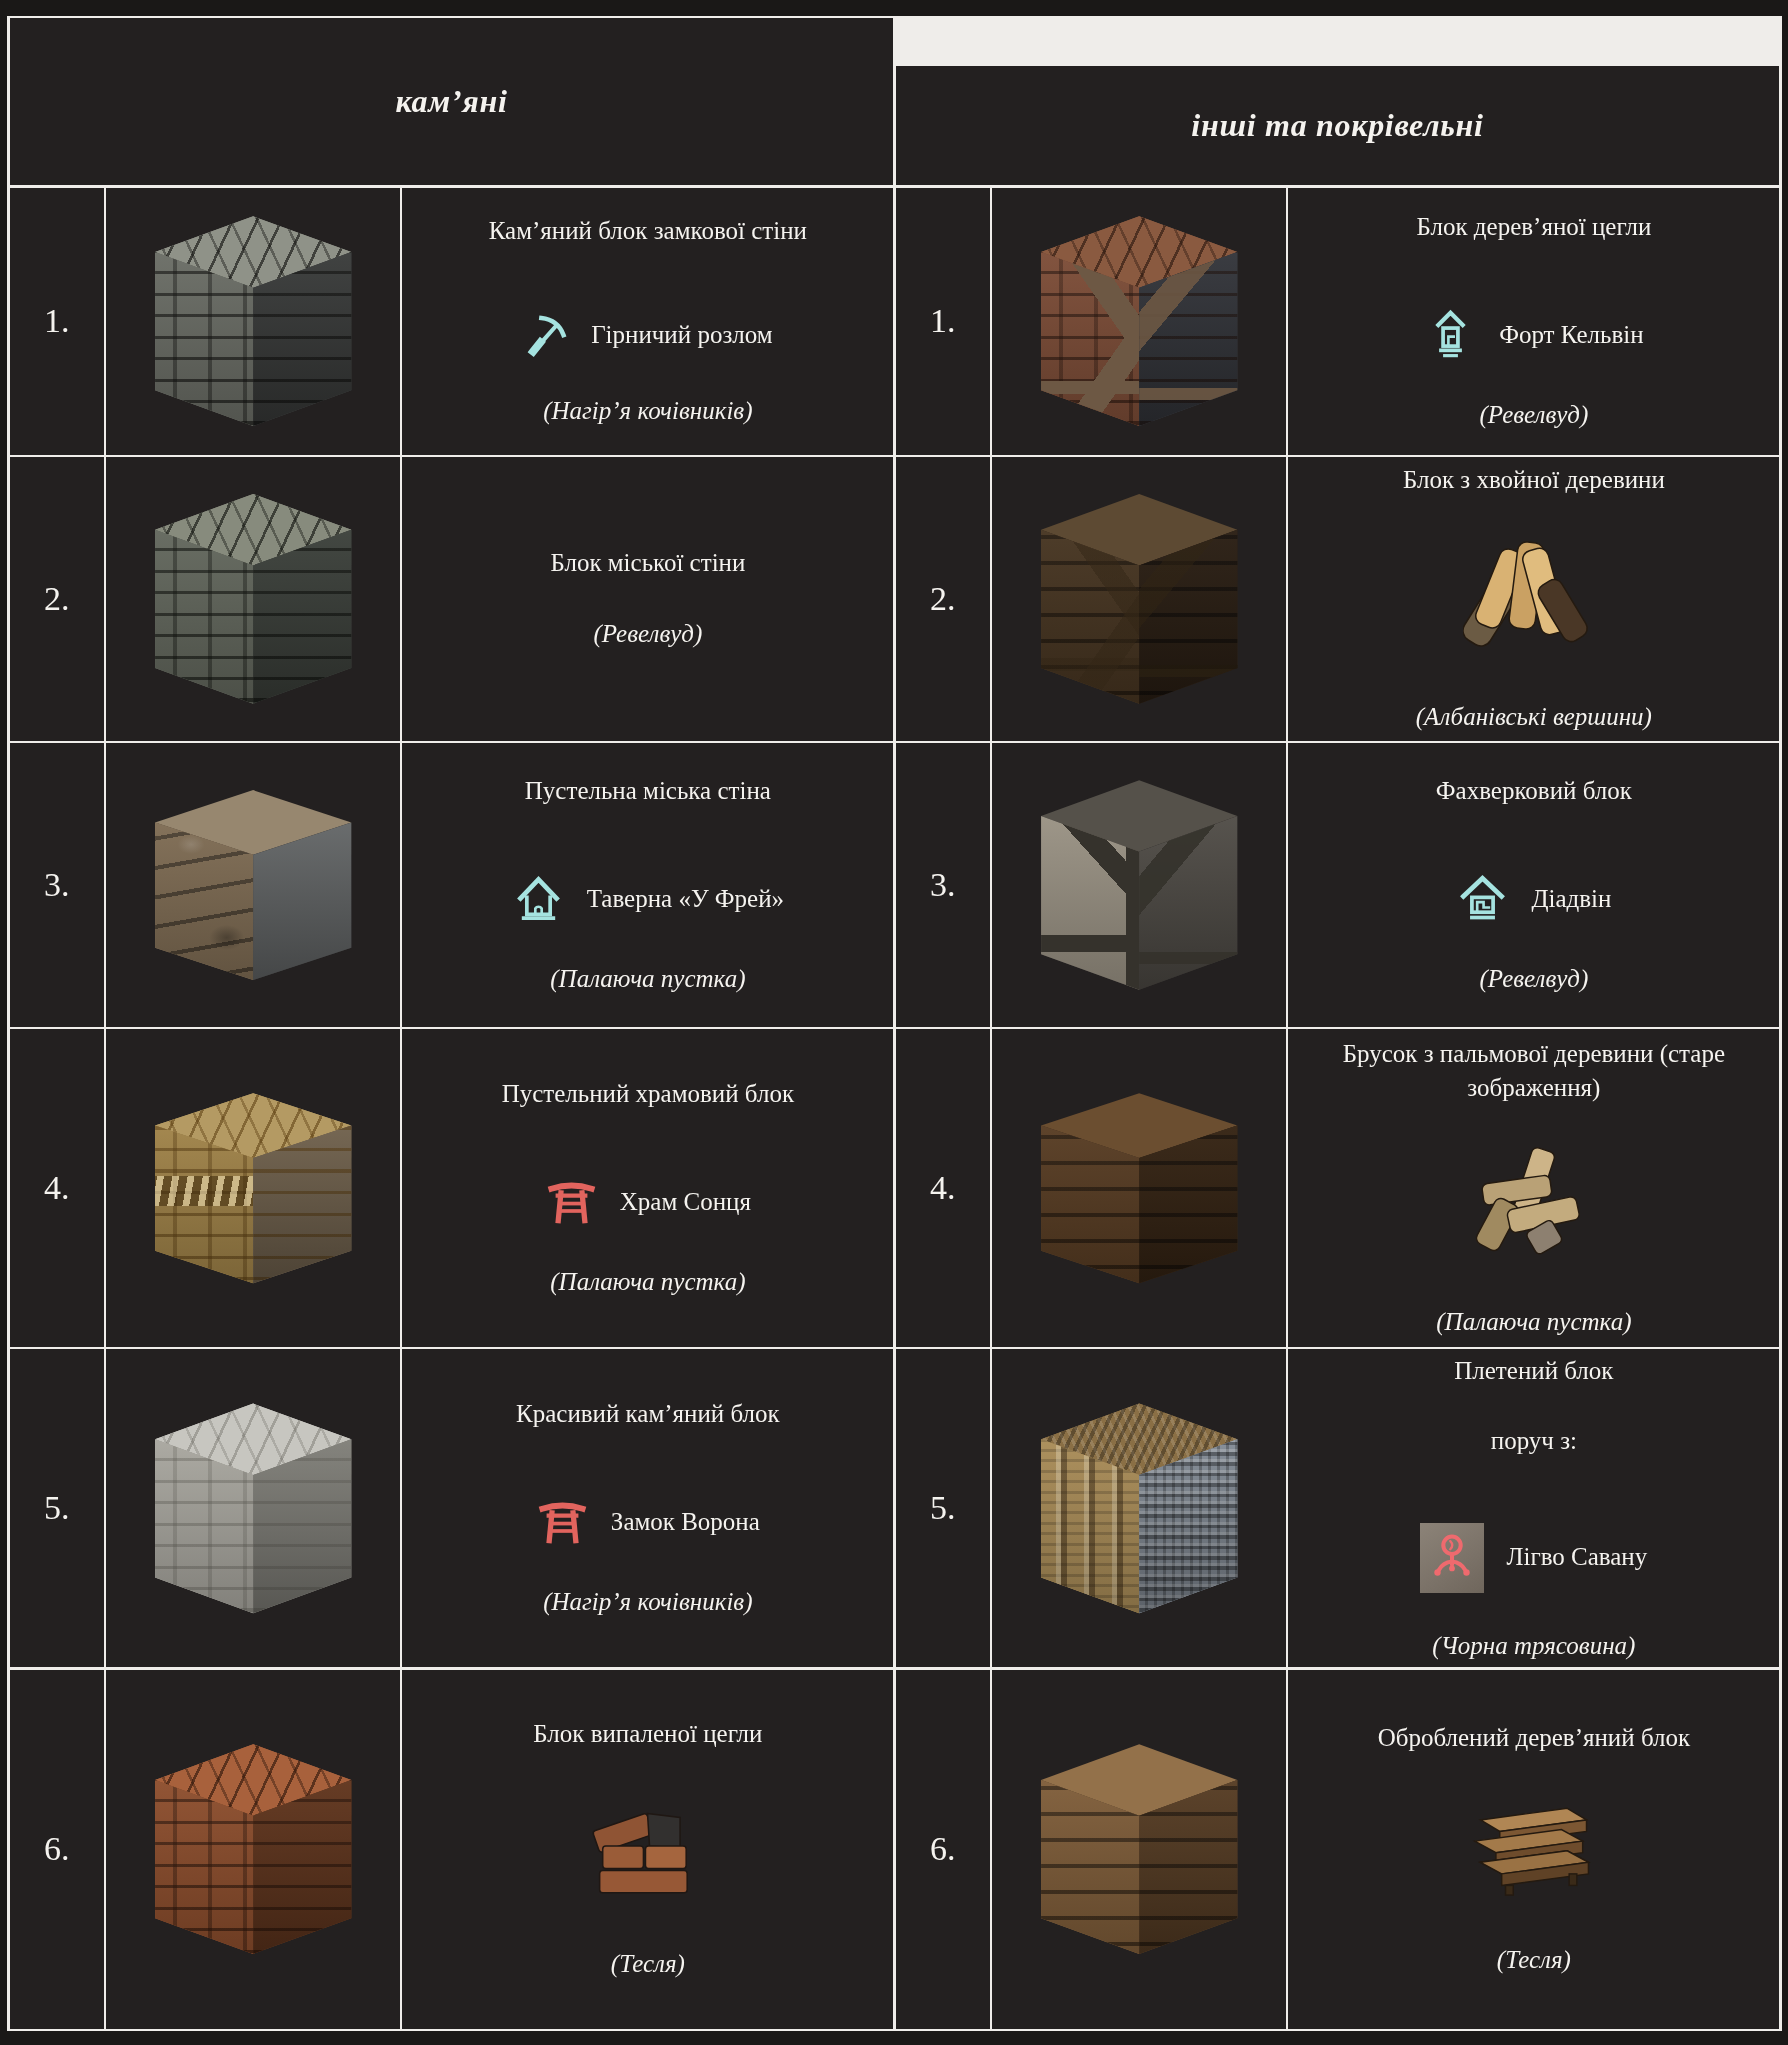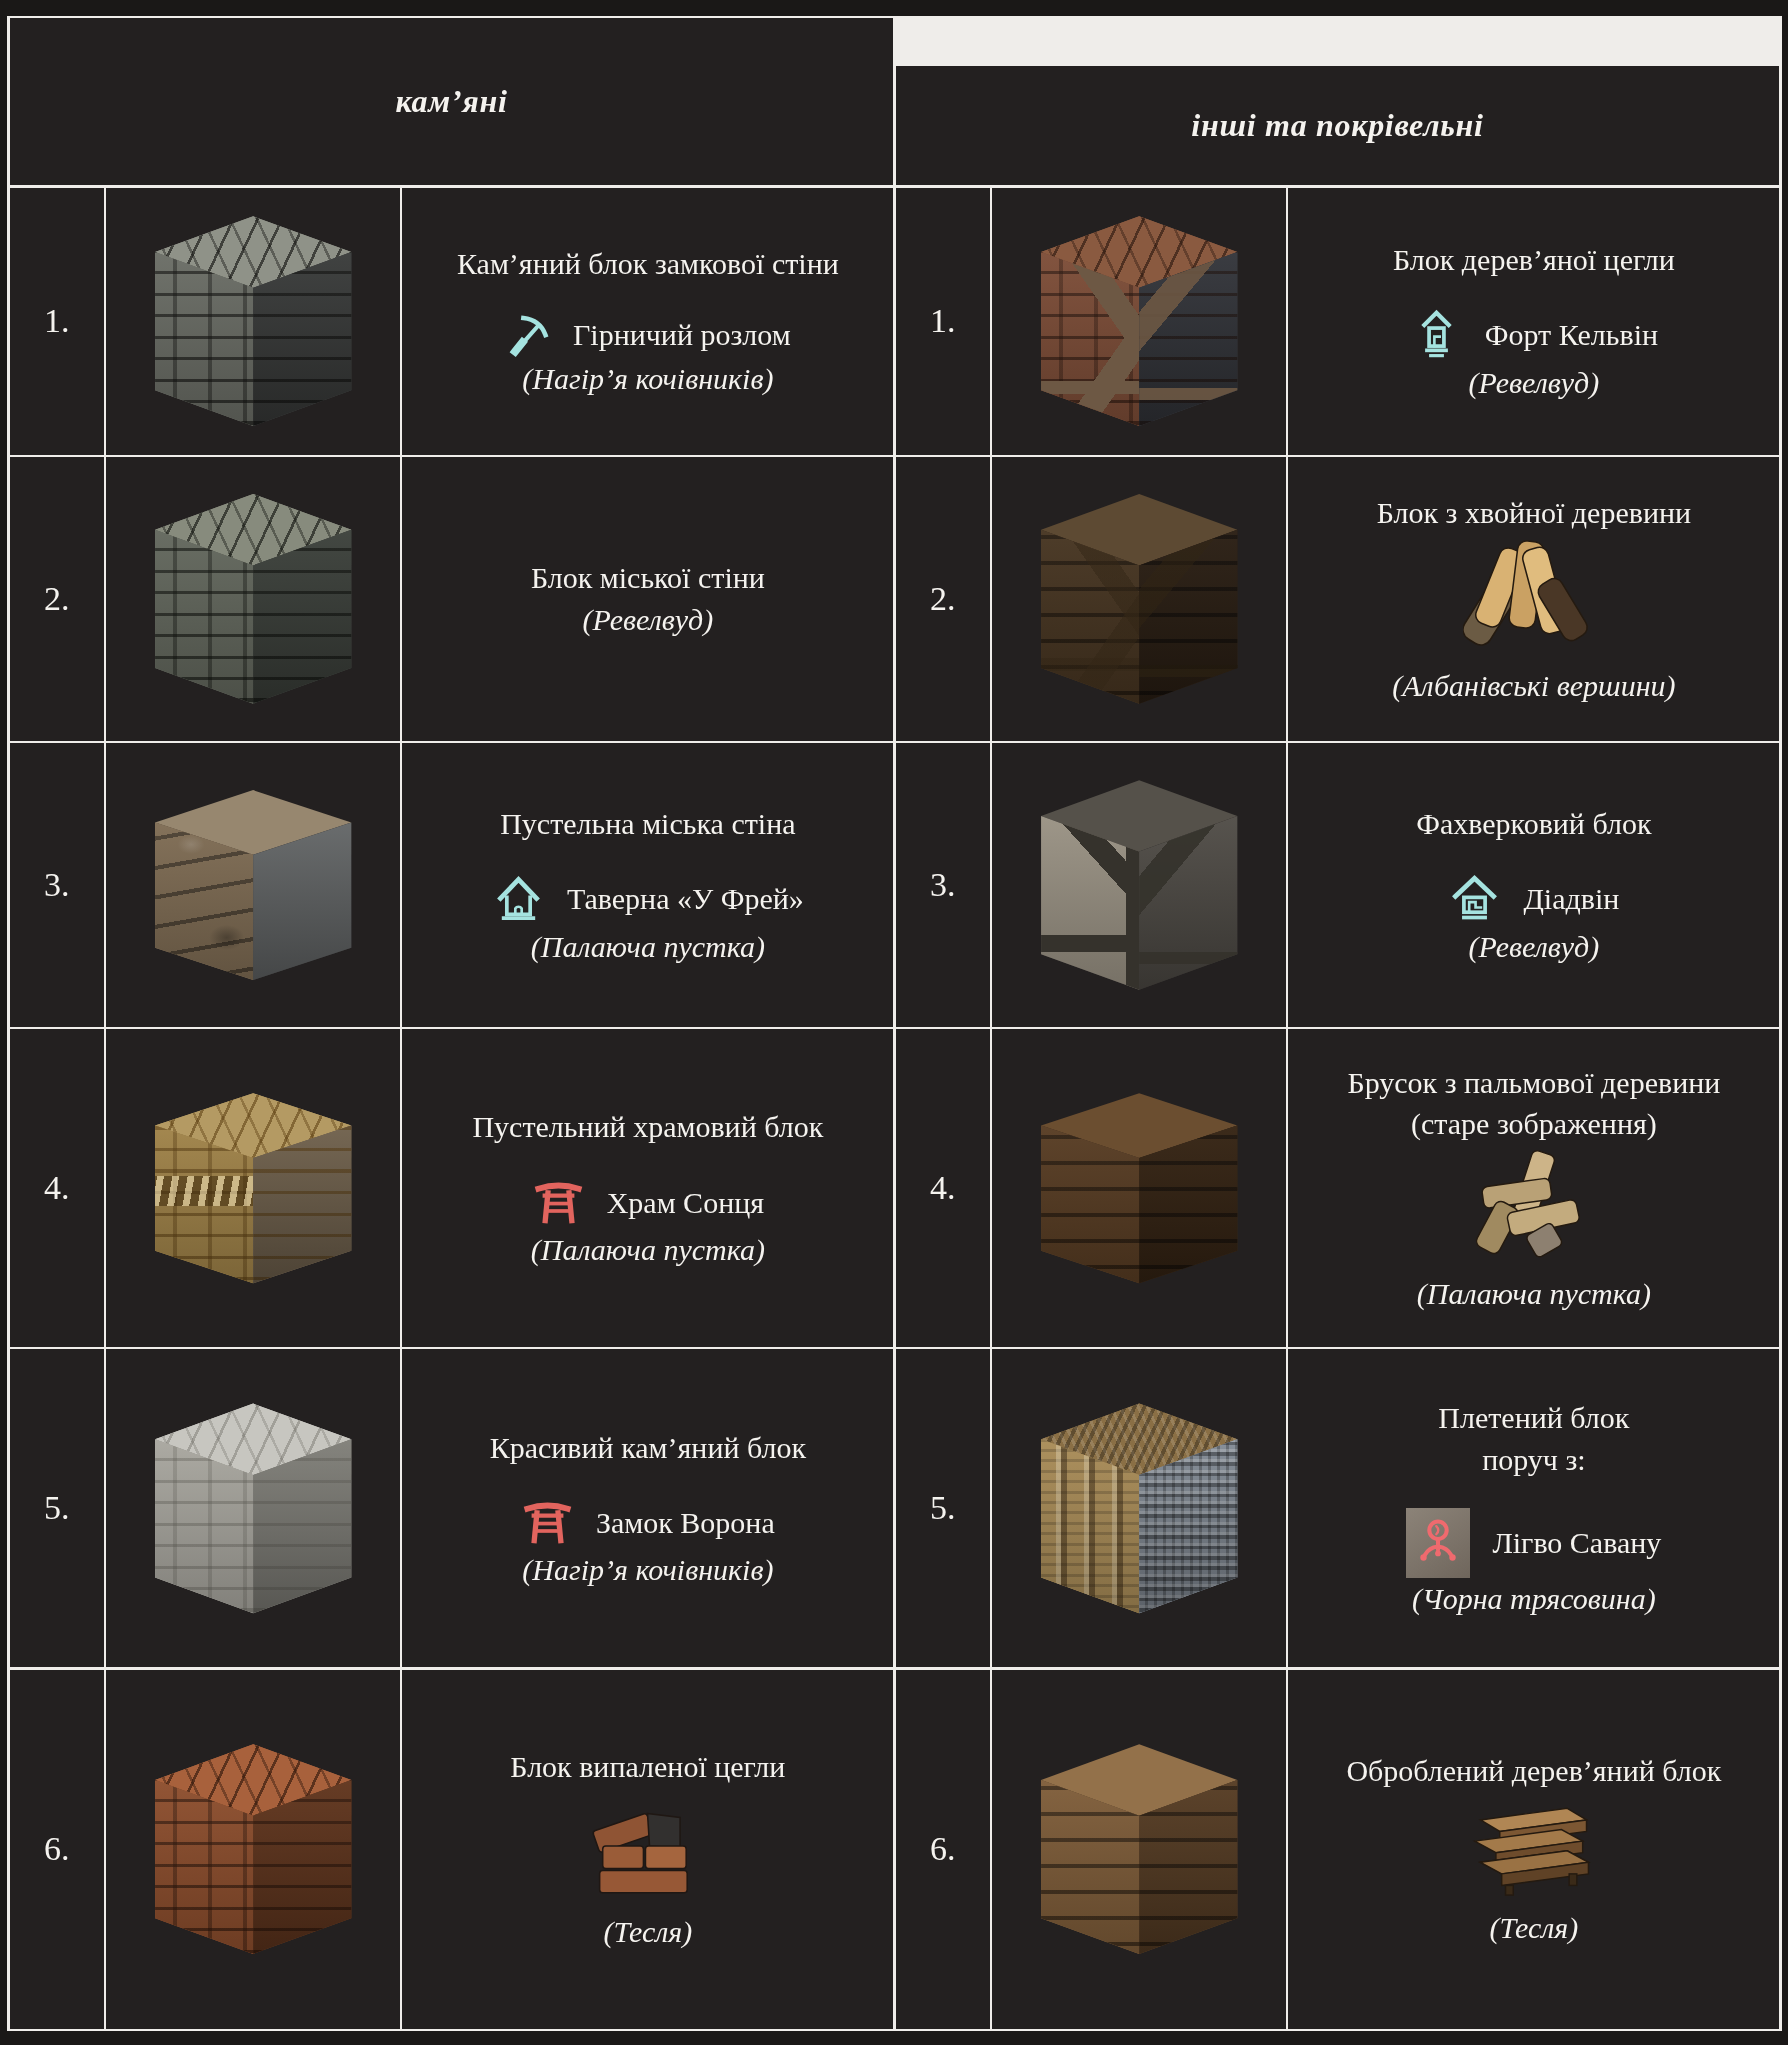--- a/index.html
+++ b/index.html
@@ -20,21 +20,21 @@
     grid-template-rows:167px 267px 284px 284px 318px 318px 359px;
     gap:2.2px; padding:2.2px;
     background:var(--grid-line);
     width:100%;
   }
   .cell{background:var(--cell-bg); display:flex; align-items:center; justify-content:center; overflow:hidden;}
   .head{font-size:32px; font-weight:bold; font-style:italic; letter-spacing:0.7px;}
   .span-l{grid-column:1 / span 3;}
   .span-r{grid-column:4 / span 3;margin-top:48px;}
   .num{font-size:34px;}
-  .txt{flex-direction:column; padding:19.3px 30px; text-align:center; font-size:30px; line-height:1.38;}
+  .txt{flex-direction:column; gap:36px; padding:19.3px 30px; text-align:center; font-size:25px; line-height:1.38;}
   .loc{display:flex; align-items:center; justify-content:flex-start; gap:22px;margin-top:28px;}
   .region{font-style:italic;}
   .icon{display:inline-flex; width:53px; height:53px; flex:0 0 auto;}
   .icon svg{width:100%; height:100%;}
   .icon.small{width:46px;height:46px;}
   .plant-badge{width:64px;height:70px;background:linear-gradient(145deg,#8c8378,#7b7268 60%,#6f665c);display:flex;align-items:center;justify-content:center;flex:0 0 auto;}
   .plant-badge svg{width:58px;height:62px;}
 
   
   .cube{position:relative; width:223px; height:223px;}

